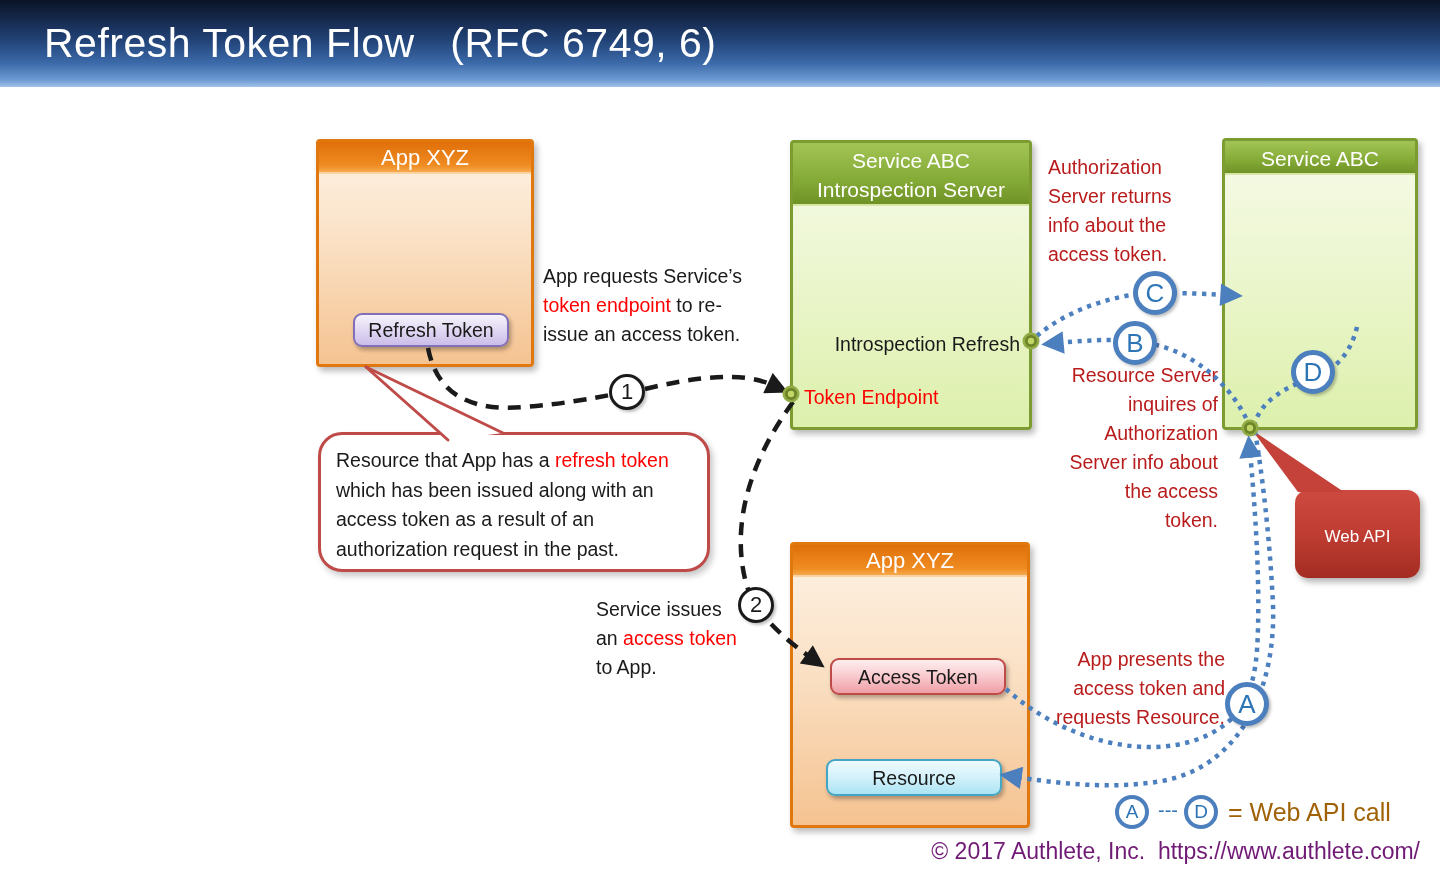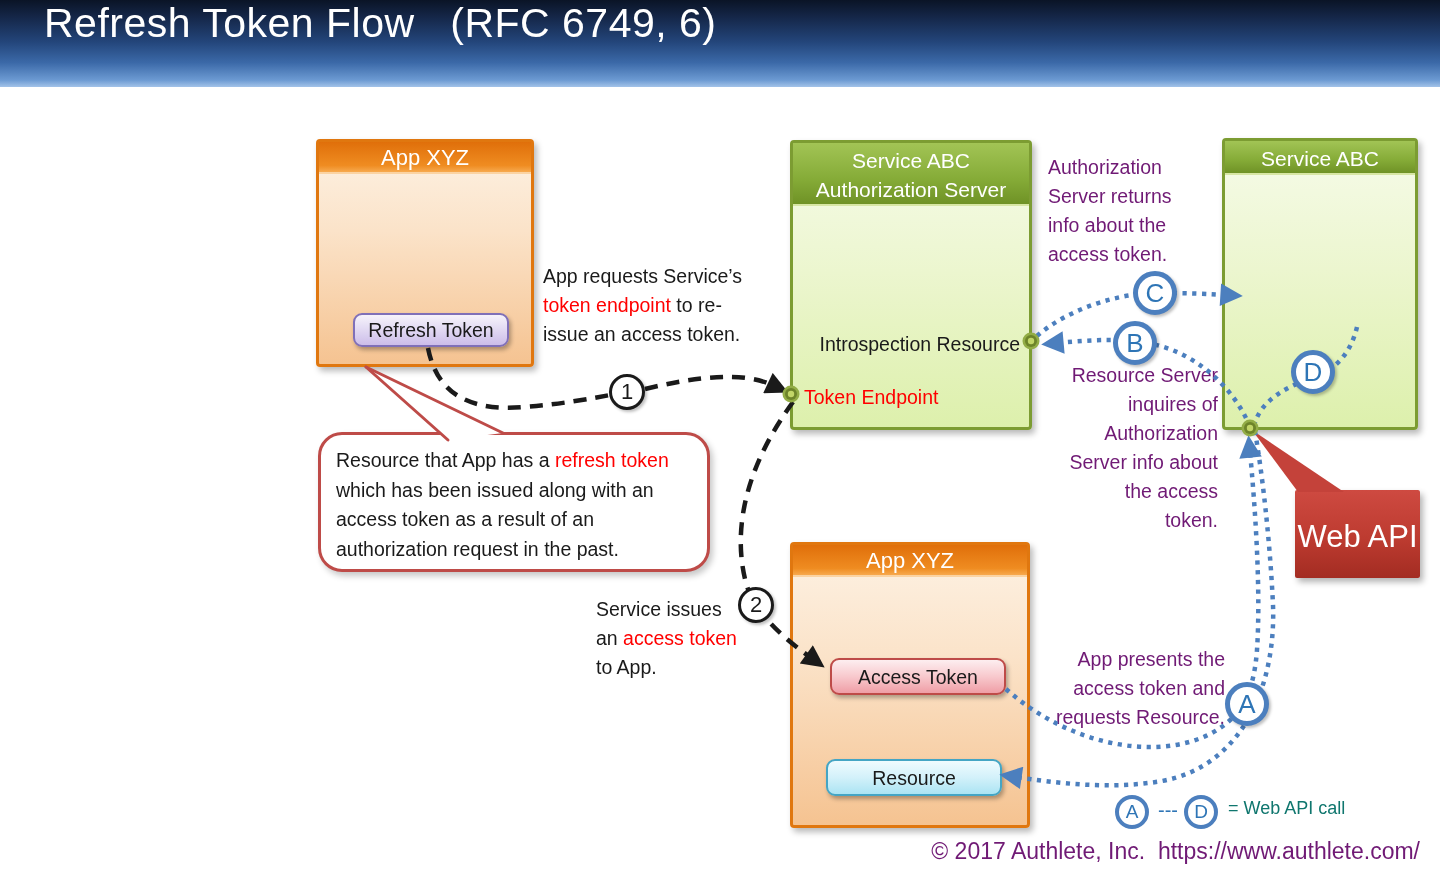--- a/index.html
+++ b/index.html
@@ -4,21 +4,21 @@
 <style>
   html,body{margin:0;padding:0;}
   body{
     width:1440px;height:880px;position:relative;overflow:hidden;background:#ffffff;
     font-family:"Liberation Sans","DejaVu Sans",sans-serif;color:#1a1a1a;
   }
   
   #title-bar{
     position:absolute;left:0;top:0;width:1440px;height:87px;
     background:linear-gradient(180deg,#0a1426 0%,#152749 20%,#23457a 48%,#3b69a8 72%,#6c9ad2 92%,#a3c3e9 100%);
-    display:flex;align-items:flex-start;z-index:1;
+    display:flex;align-items:center;z-index:1;
   }
   #title-bar .title{color:#ffffff;font-size:41px;font-weight:400;padding-left:44px;white-space:pre;letter-spacing:.5px;}
   
   .panel{position:absolute;box-sizing:border-box;border-radius:4px;z-index:2;box-shadow:3px 4px 6px rgba(0,0,0,.28);}
   .panel .hd{box-sizing:border-box;color:#fff;text-align:center;font-weight:400;}
   .panel.orange{border:3px solid #e0770f;background:linear-gradient(180deg,#fdf2e4 0%,#fbe3c9 40%,#f5c391 100%);}
   .panel.orange .hd{background:linear-gradient(180deg,#e06f0a 0%,#ef8c21 78%,#f7a94e 100%);border-bottom:2px solid #fbd3a2;}
   .panel.green{border:3px solid #7c9c32;background:linear-gradient(180deg,#f6fbe9 0%,#ecf6cf 45%,#ddf0ac 100%);}
   .panel.green .hd{background:linear-gradient(180deg,#a2c455 0%,#85ab37 60%,#6f9226 100%);border-bottom:2px solid #d7e6a4;}
   .hd-1line{height:32px;line-height:32px;font-size:22px;}
@@ -33,79 +33,79 @@
   #resource-btn{left:33px;top:214px;width:176px;height:37px;line-height:34px;
     border:2.5px solid #44a5c4;background:linear-gradient(180deg,#effbfe 0%,#d3f1fa 50%,#abe4f3 100%);}
   
   .endpoint{position:absolute;font-size:19.5px;line-height:28px;white-space:nowrap;z-index:3;}
   #introspection-label{right:9px;top:187px;color:#1a1a1a;}
   #token-endpoint-label{left:11px;top:240px;color:#ff0000;}
   
   #resource-note{padding:7px 4px 0 4px;font-size:19.5px;line-height:28.8px;color:#2e74b5;text-align:center;}
   
   .note{position:absolute;font-size:19.5px;line-height:29px;z-index:3;}
-  .note.blue{color:#701a75;}
+  .note.blue{color:#b91c1c;}
   #step1-text{left:543px;top:262px;width:210px;}
   #step2-text{left:596px;top:595px;width:148px;}
   #note-auth-returns{left:1048px;top:153px;width:152px;}
   #note-resource-inquires{left:1068px;top:361px;width:150px;text-align:right;}
   #note-app-presents{left:1040px;top:645px;width:185px;text-align:right;}
   .hl{color:#ff0000;}
   
   #callout-bubble{
     position:absolute;left:318px;top:432px;width:392px;height:140px;box-sizing:border-box;
     border:3px solid #be4b48;border-radius:24px;background:#ffffff;z-index:2;
     padding:11px 15px 0 15px;font-size:19.5px;line-height:29.5px;box-shadow:3px 4px 6px rgba(0,0,0,.22);
   }
   
   #web-api-box{
-    position:absolute;left:1295px;top:490px;width:125px;height:88px;box-sizing:border-box;border-radius:2px;
+    position:absolute;left:1295px;top:490px;width:125px;height:88px;box-sizing:border-box;border-radius:13px;
     background:linear-gradient(180deg,#ce4a41 0%,#bd3b30 55%,#a32c22 100%);
-    color:#fff;font-size:31px;display:flex;align-items:center;justify-content:center;padding-top:6px;
+    color:#fff;font-size:17px;display:flex;align-items:center;justify-content:center;padding-top:6px;
     z-index:2;box-shadow:3px 4px 6px rgba(0,0,0,.3);
   }
   
   .circle{position:absolute;box-sizing:border-box;border-radius:50%;background:#ffffff;
     display:flex;align-items:center;justify-content:center;z-index:5;box-shadow:2px 2px 3px rgba(0,0,0,.25);}
   .num-circle{width:36px;height:36px;border:3.5px solid #1a1a1a;font-size:22px;color:#1a1a1a;}
   #circle-1{left:609px;top:374px;}
   #circle-2{left:738px;top:587px;}
   .letter-circle{width:44px;height:44px;border:5px solid #4c7fbe;font-size:26px;color:#2e75b6;}
   #circle-a{left:1225px;top:682px;}
   #circle-b{left:1113px;top:321px;}
   #circle-c{left:1133px;top:271px;}
   #circle-d{left:1291px;top:350px;}
   
   .legend-circle{width:34px;height:34px;border:4px solid #4c7fbe;font-size:19px;color:#2e75b6;box-shadow:none;}
   #legend-circle-a{left:1115px;top:795px;}
   #legend-circle-d{left:1184px;top:795px;}
   #legend-dashes{position:absolute;left:1154px;top:799px;width:28px;text-align:center;color:#2e75b6;font-size:20px;z-index:3;}
-  #legend-label{position:absolute;left:1228px;top:798px;color:#0f766e;font-size:18px;z-index:3;}
+  #legend-label{position:absolute;left:1228px;top:798px;color:#a16207;font-size:25px;z-index:3;}
   #footer-copyright{position:absolute;right:20px;top:838px;font-size:23px;color:#701a75;white-space:pre;z-index:3;}
   
   #arrow-layer{position:absolute;left:0;top:0;z-index:4;pointer-events:none;}
 </style>
 </head>
 <body>
 
 <div id="title-bar">
   <div class="title">Refresh Token Flow   (RFC 6749, 6)</div>
 </div>
 
 <div class="panel orange" id="app-top-panel" style="left:316px;top:139px;width:218px;height:228px;">
   <div class="hd hd-1line">App XYZ</div>
   <div class="token-btn" id="refresh-token-btn">Refresh Token</div>
 </div>
 
 <div class="panel green" id="auth-server-panel" style="left:790px;top:140px;width:242px;height:290px;">
   <div class="hd hd-2line">
     <span style="display:block">Service ABC</span>
-    <span style="display:block">Authorization Server</span>
+    <span style="display:block">Introspection Server</span>
   </div>
-  <div class="endpoint" id="introspection-label">Introspection Resource</div>
+  <div class="endpoint" id="introspection-label">Introspection Refresh</div>
   <div class="endpoint" id="token-endpoint-label">Token Endpoint</div>
 </div>
 
 <div class="panel green" id="resource-server-panel" style="left:1222px;top:138px;width:196px;height:292px;">
   <div class="hd hd-2line">
     <span style="display:block">Service ABC</span>
   </div>
 </div>
 
 <div class="panel orange" id="app-bottom-panel" style="left:790px;top:542px;width:240px;height:286px;">

